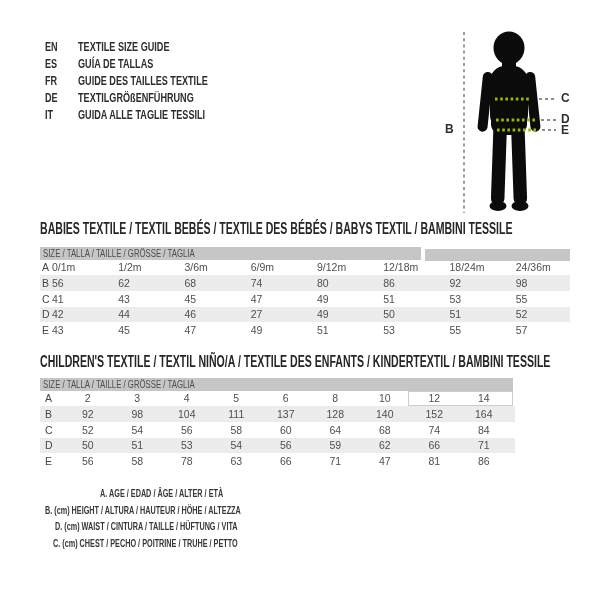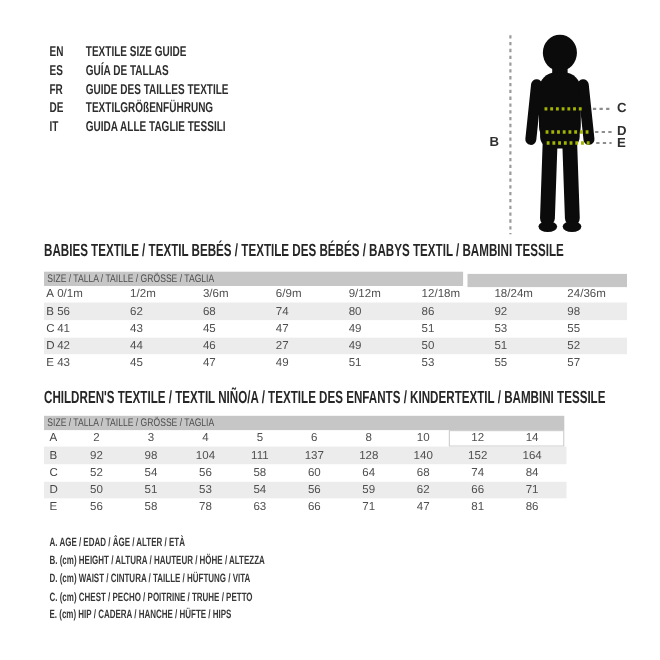--- a/index.html
+++ b/index.html
@@ -41,21 +41,21 @@
   .ctable .trow.shade{background:#ececec;}
   .btable .rl{flex:0 0 10px;padding-left:2px;color:#454545;}
   .ctable .rl{flex:0 0 18px;padding-left:5px;color:#454545;}
   .btable .cell{flex:0 0 66.25px;text-align:left;}
   .ctable .cell{flex:0 0 49.5px;text-align:center;}
   .hlbox{position:absolute;left:368px;top:12.5px;width:105px;height:15.7px;z-index:0;
          background:#ffffff;border:1px solid #cccccc;box-sizing:border-box;}
 
   
   .legend{position:absolute;left:45px;top:487px;}
-  .legend-line{height:16.5px;font-size:11px;font-weight:700;color:#383838;white-space:nowrap;}
+  .legend-line{height:16.5px;font-size:11px;font-weight:700;color:#383838;white-space:nowrap;text-align:center;}
 </style>
 </head>
 <body>
 
 <div class="langs">
   <div class="lang-row">
     <span class="lang-code cx70">EN</span>
     <span class="lang-text cx70">TEXTILE SIZE GUIDE</span>
   </div>
   <div class="lang-row">
@@ -243,14 +243,13 @@
     <span class="cell">81</span>
     <span class="cell">86</span>
   </div>
 </div>
 
 <div class="legend">
   <div class="legend-line"><span class="cx66">A. AGE / EDAD / ÂGE / ALTER / ETÀ</span></div>
   <div class="legend-line"><span class="cx66">B. (cm) HEIGHT / ALTURA / HAUTEUR / HÖHE / ALTEZZA</span></div>
   <div class="legend-line"><span class="cx66">D. (cm) WAIST / CINTURA / TAILLE / HÜFTUNG / VITA</span></div>
   <div class="legend-line"><span class="cx66">C. (cm) CHEST / PECHO / POITRINE / TRUHE / PETTO</span></div>
-  <div class="legend-line"><span class="cx66">E. (cm) HIP / CADERA / HANCHE / HÜFTE / HIPS</span></div>
 </div>
 
 </body></html>

